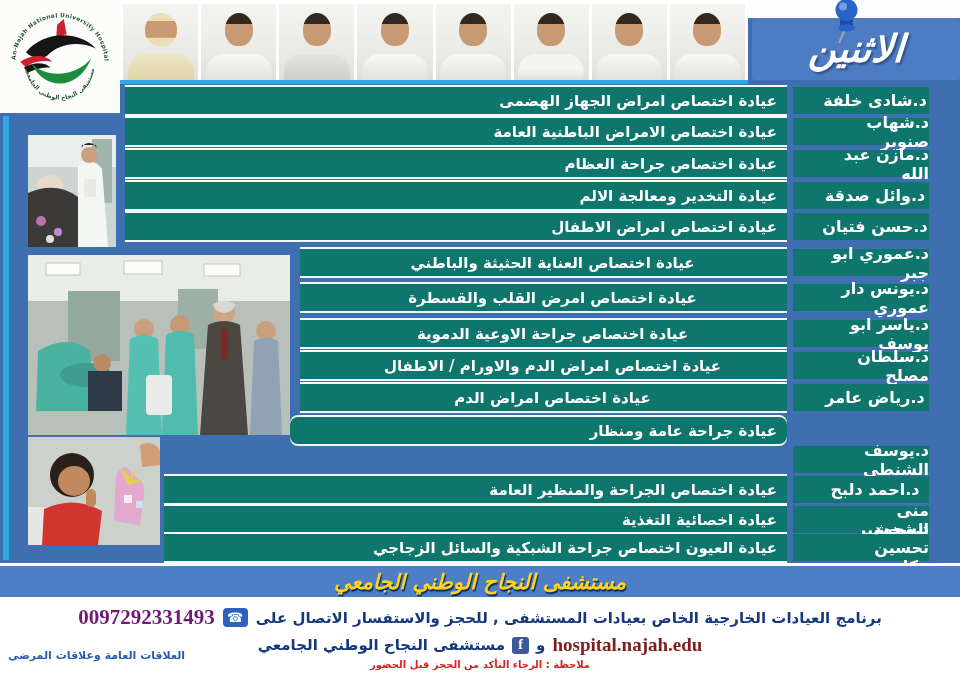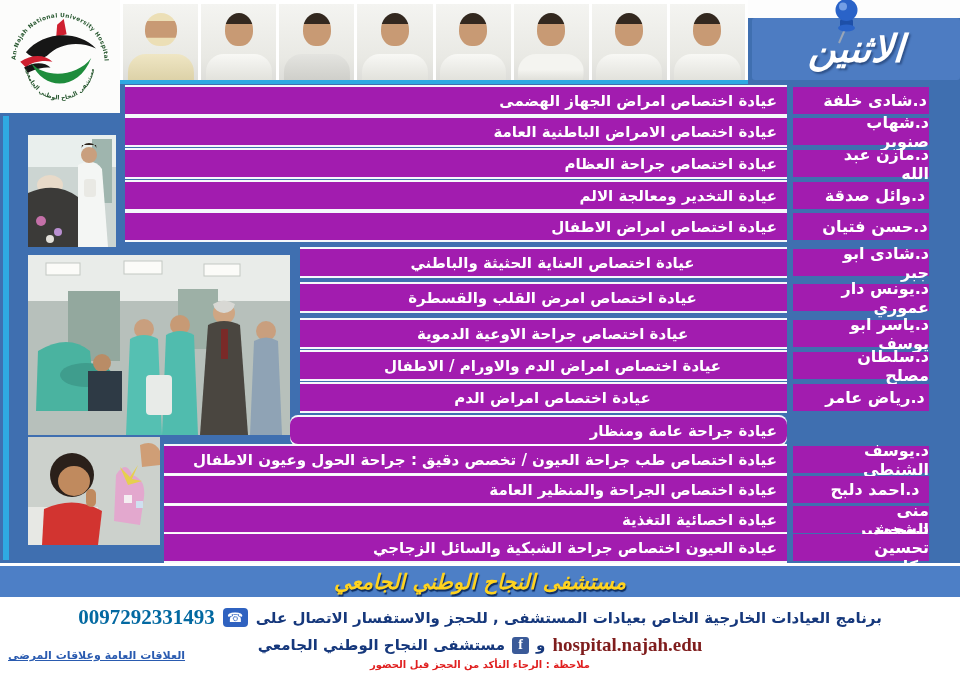--- a/index.html
+++ b/index.html
@@ -35,21 +35,21 @@
   .pushpin{position:absolute;left:822px;top:-3px;width:52px;height:48px;z-index:5;}
   
   .left-strip{position:absolute;left:3px;top:116px;width:6px;height:444px;background:#2fa9e2;}
   .corner-tick{position:absolute;left:0;top:650px;width:4px;height:14px;background:#2fa9e2;}
   .scene{position:absolute;overflow:hidden;}
   .scene svg{display:block;width:100%;height:100%;}
   .scene-patient{left:28px;top:135px;width:88px;height:112px;}
   .scene-ward{left:28px;top:255px;width:262px;height:180px;}
   .scene-boy{left:28px;top:437px;width:132px;height:108px;}
   
-  .bar,.name{position:absolute;height:27px;background:#a21caf;display:flex;align-items:center;
+  .bar,.name{position:absolute;height:27px;background:#0f766e;display:flex;align-items:center;
     color:#fff;font-weight:bold;box-sizing:border-box;padding-left:28px;}
   .bar{direction:rtl;padding-right:10px;font-size:15px;
     box-shadow:0 2px 0 rgba(255,255,255,.95),0 -2px 0 rgba(255,255,255,.95);}
   .name{left:793px;width:136px;justify-content:center;font-size:16px;direction:rtl;}
   .w-a{left:125px;width:662px;}
   .w-b{left:300px;width:487px;justify-content:center;}
   .w-c{left:290px;width:497px;border-radius:8px;}
   .w-d{left:164px;width:623px;}
   .r0{top:87px}.r1{top:118px}.r2{top:150px}.r3{top:182px}.r4{top:213px}
   .r5{top:249px}.r6{top:284px}.r7{top:320px}.r8{top:352px}.r9{top:384px}
@@ -58,32 +58,32 @@
   .band{position:absolute;left:0;top:563px;width:960px;height:34px;background:#4d7fc6;
     border-top:3px solid #fff;box-sizing:border-box;
     display:flex;align-items:center;justify-content:center;}
   .band-title{color:#ffd31f;font-size:21px;font-weight:bold;font-style:italic;
     text-shadow:1px 2px 1px #0e2d60;}
   
   .footer{position:absolute;left:0;top:597px;width:960px;height:83px;background:#fff;color:#16387c;}
   .booking-line{display:flex;justify-content:center;align-items:center;gap:8px;direction:rtl;
     margin-top:8px;font-size:15px;font-weight:bold;}
   .phone-number{direction:ltr;font-family:"Liberation Serif","DejaVu Serif",serif;
-    font-size:21px;font-weight:bold;color:#0369a1;}
+    font-size:21px;font-weight:bold;color:#701a75;}
   .phone-icon{display:inline-flex;width:25px;height:19px;background:#2f62c0;color:#fff;
     border-radius:4px;align-items:center;justify-content:center;font-size:13px;}
   .follow-line{display:flex;justify-content:center;align-items:center;gap:7px;direction:rtl;
     margin-top:4px;font-size:15px;font-weight:bold;}
   .website-link{direction:ltr;font-family:"Liberation Serif","DejaVu Serif",serif;
     font-size:19px;font-weight:bold;color:#7f1d1d;text-decoration:none;}
   .fb-icon{display:inline-flex;width:17px;height:17px;background:#3a5a98;color:#fff;border-radius:3px;
     align-items:center;justify-content:center;
     font-family:"Liberation Serif","DejaVu Serif",serif;font-size:14px;font-weight:bold;cursor:pointer;}
   .note-line{margin-top:3px;text-align:center;color:#e01f1f;font-size:10px;font-weight:bold;direction:rtl;}
-  .pr-label{position:absolute;left:8px;top:52px;color:#2a5bb0;font-size:11px;font-weight:bold;direction:rtl;text-decoration:underline;}
+  .pr-label{position:absolute;left:8px;top:52px;color:#2a5bb0;font-size:11px;font-weight:bold;direction:rtl;}
 </style>
 </head>
 <body>
 
 <div class="poster">
 
   <div class="logo-box">
     <svg width="114" height="107" viewBox="0 0 120 113">
       <defs>
         <path id="arcTop" d="M 13,62 A 47,47 0 1 1 107,62" fill="none"></path>
@@ -216,23 +216,20 @@
     </div>
   <div class="bar r8 w-b">
       <span>عيادة اختصاص امراض الدم والاورام / الاطفال</span>
     </div>
   <div class="bar r9 w-b">
       <span>عيادة اختصاص امراض الدم</span>
     </div>
   <div class="bar r10 w-c">
       <span>عيادة جراحة عامة ومنظار</span>
     </div>
-  <div class="bar r11 w-d">
-      <span>عيادة اختصاص طب جراحة العيون / تخصص دقيق : جراحة الحول وعيون الاطفال</span>
-    </div>
   <div class="bar r12 w-d">
       <span>عيادة اختصاص الجراحة والمنظير العامة</span>
     </div>
   <div class="bar r13 w-d">
       <span>عيادة اخصائية التغذية</span>
     </div>
   <div class="bar r14 w-d">
       <span>عيادة العيون اختصاص جراحة الشبكية والسائل الزجاجي</span>
     </div>
 
@@ -245,21 +242,21 @@
   <div class="name r2">
       <span>د.مازن عبد الله</span>
     </div>
   <div class="name r3">
       <span>د.وائل صدقة</span>
     </div>
   <div class="name r4">
       <span>د.حسن فتيان</span>
     </div>
   <div class="name r5">
-      <span>د.شادى ابو جبر</span>
+      <span>د.عموري ابو جبر</span>
     </div>
   <div class="name r6">
       <span>د.يونس دار عموري</span>
     </div>
   <div class="name r7">
       <span>د.ياسر ابو يوسف</span>
     </div>
   <div class="name r8">
       <span>د.سلطان مصلح</span>
     </div>

